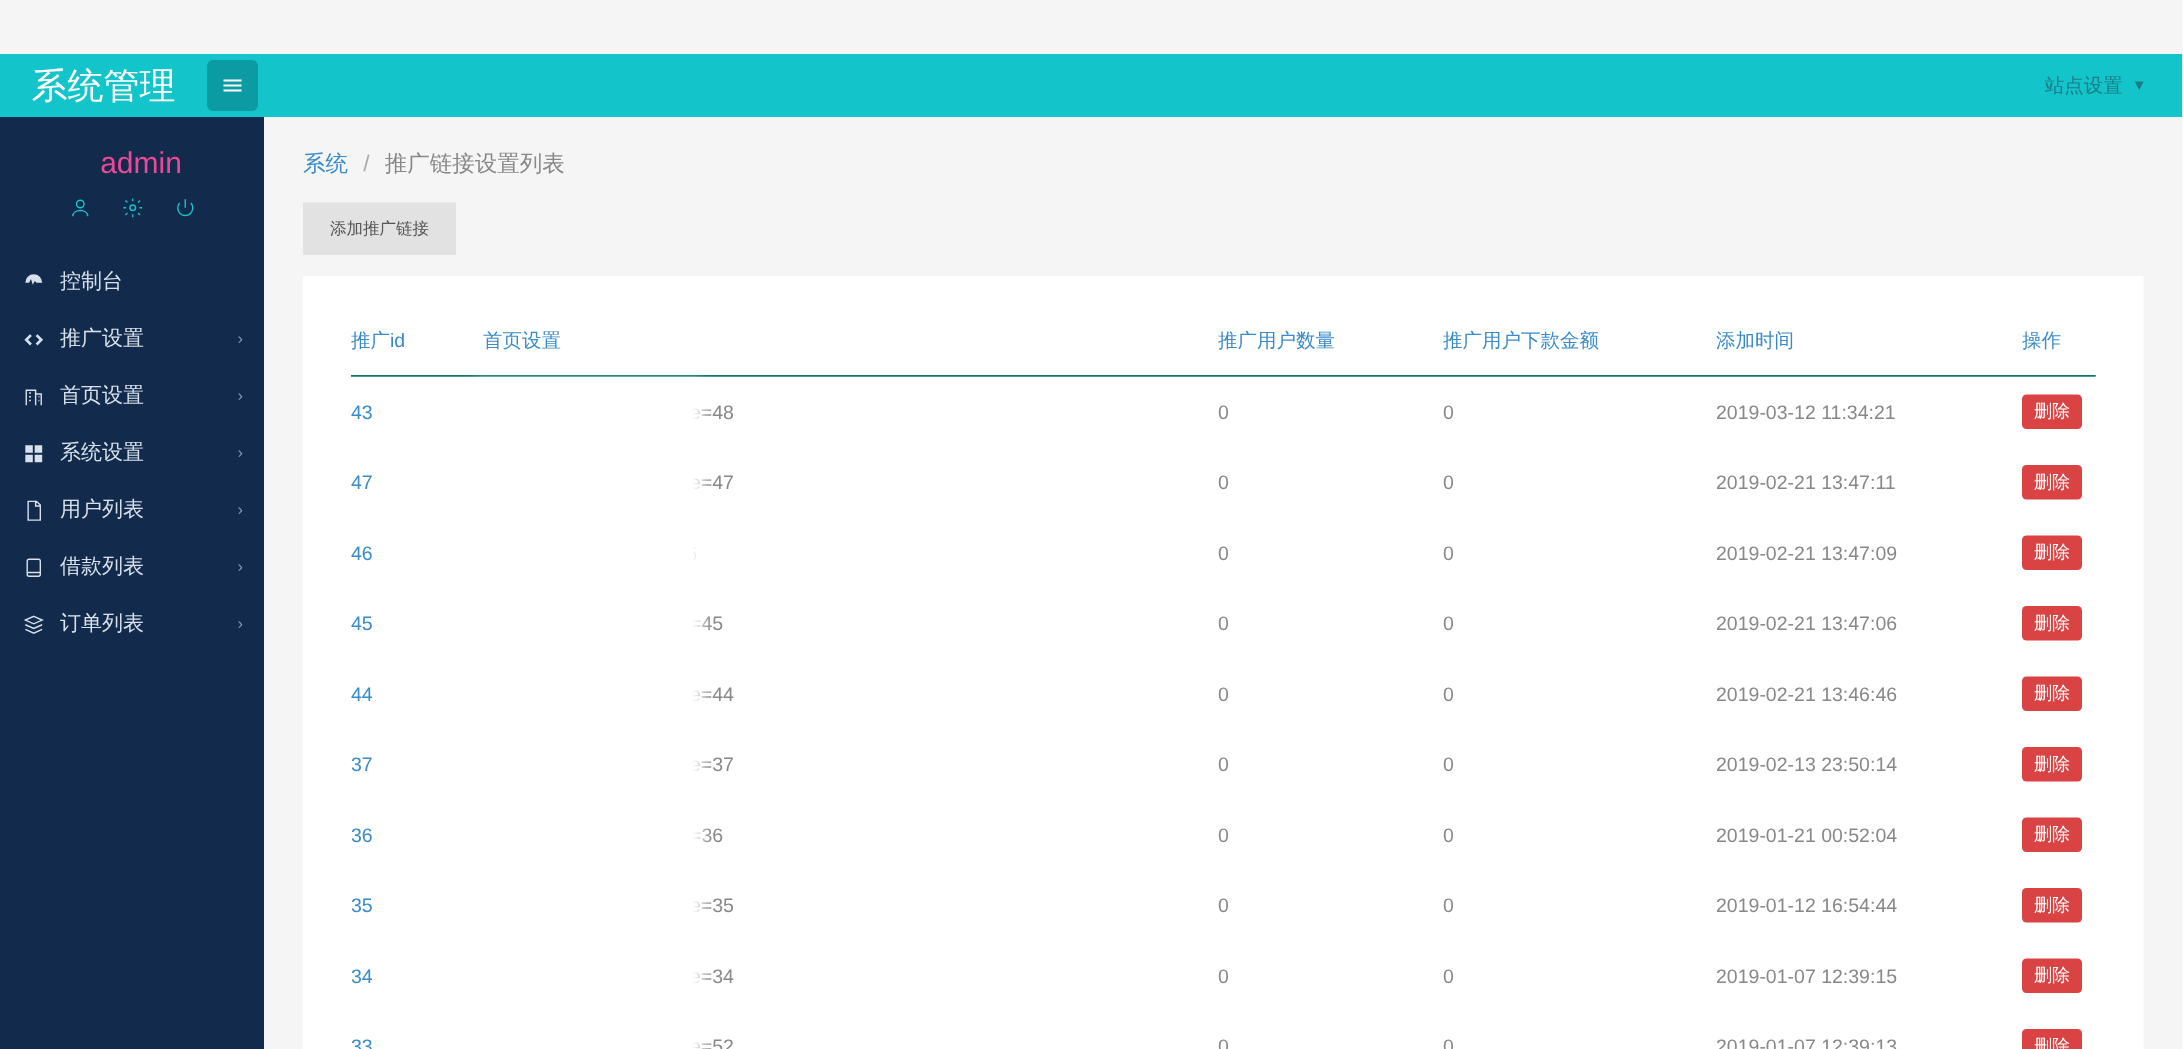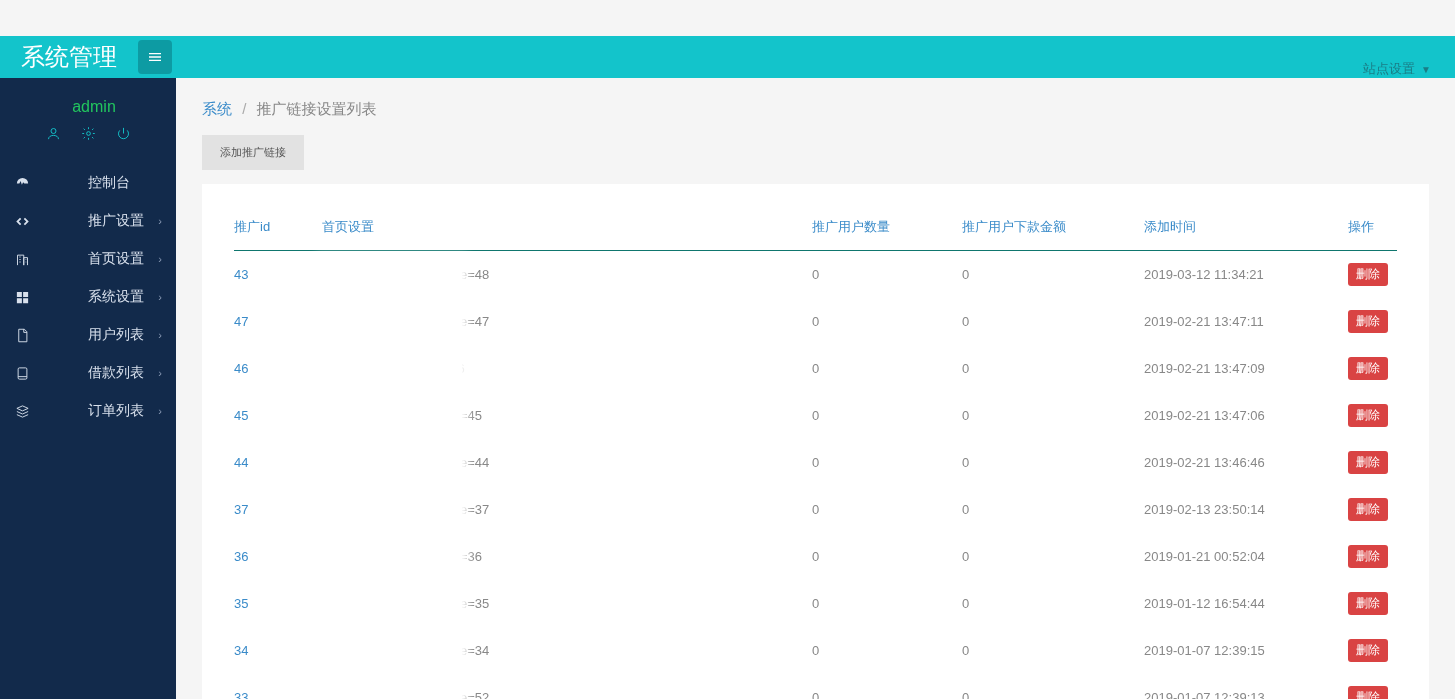--- a/index.html
+++ b/index.html
@@ -42,21 +42,21 @@
       cursor: pointer;
     }
     .menu-toggle svg {
       width: 16px;
       height: 16px;
       fill: #fff;
     }
     .site-settings {
       position: absolute;
       right: 8px;
-      top: 12px;
+      top: 0;
       height: 42px;
       display: flex;
       align-items: center;
       color: #1a7d86;
       font-size: 13px;
       cursor: pointer;
       padding: 0 16px;
     }
     .site-settings .chev {
       margin-left: 6px;
@@ -71,22 +71,22 @@
       width: 176px;
       background: #122a4b;
       color: #fff;
       flex-shrink: 0;
     }
     .user-block {
       text-align: center;
       padding: 20px 0 12px 0;
     }
     .user-name {
-      color: #22c55e;
-      font-size: 16px;
+      color: #ec4899;
+      font-size: 20px;
       font-weight: 400;
       margin-bottom: 10px;
       margin-left: 12px;
     }
     .user-icons {
       display: flex;
       justify-content: center;
       gap: 20px;
     }
     .user-icons span {
@@ -105,21 +105,20 @@
       margin-top: 8px;
     }
     .nav li {
       display: flex;
       align-items: center;
       padding: 10px 14px;
       cursor: pointer;
       font-size: 14px;
       position: relative;
       color: #d8e0ec;
-      gap: 48px;
     }
     .nav li .ic {
       width: 16px;
       height: 16px;
       margin-right: 10px;
       display: inline-flex;
       align-items: center;
       justify-content: center;
     }
     .nav li .ic svg {

